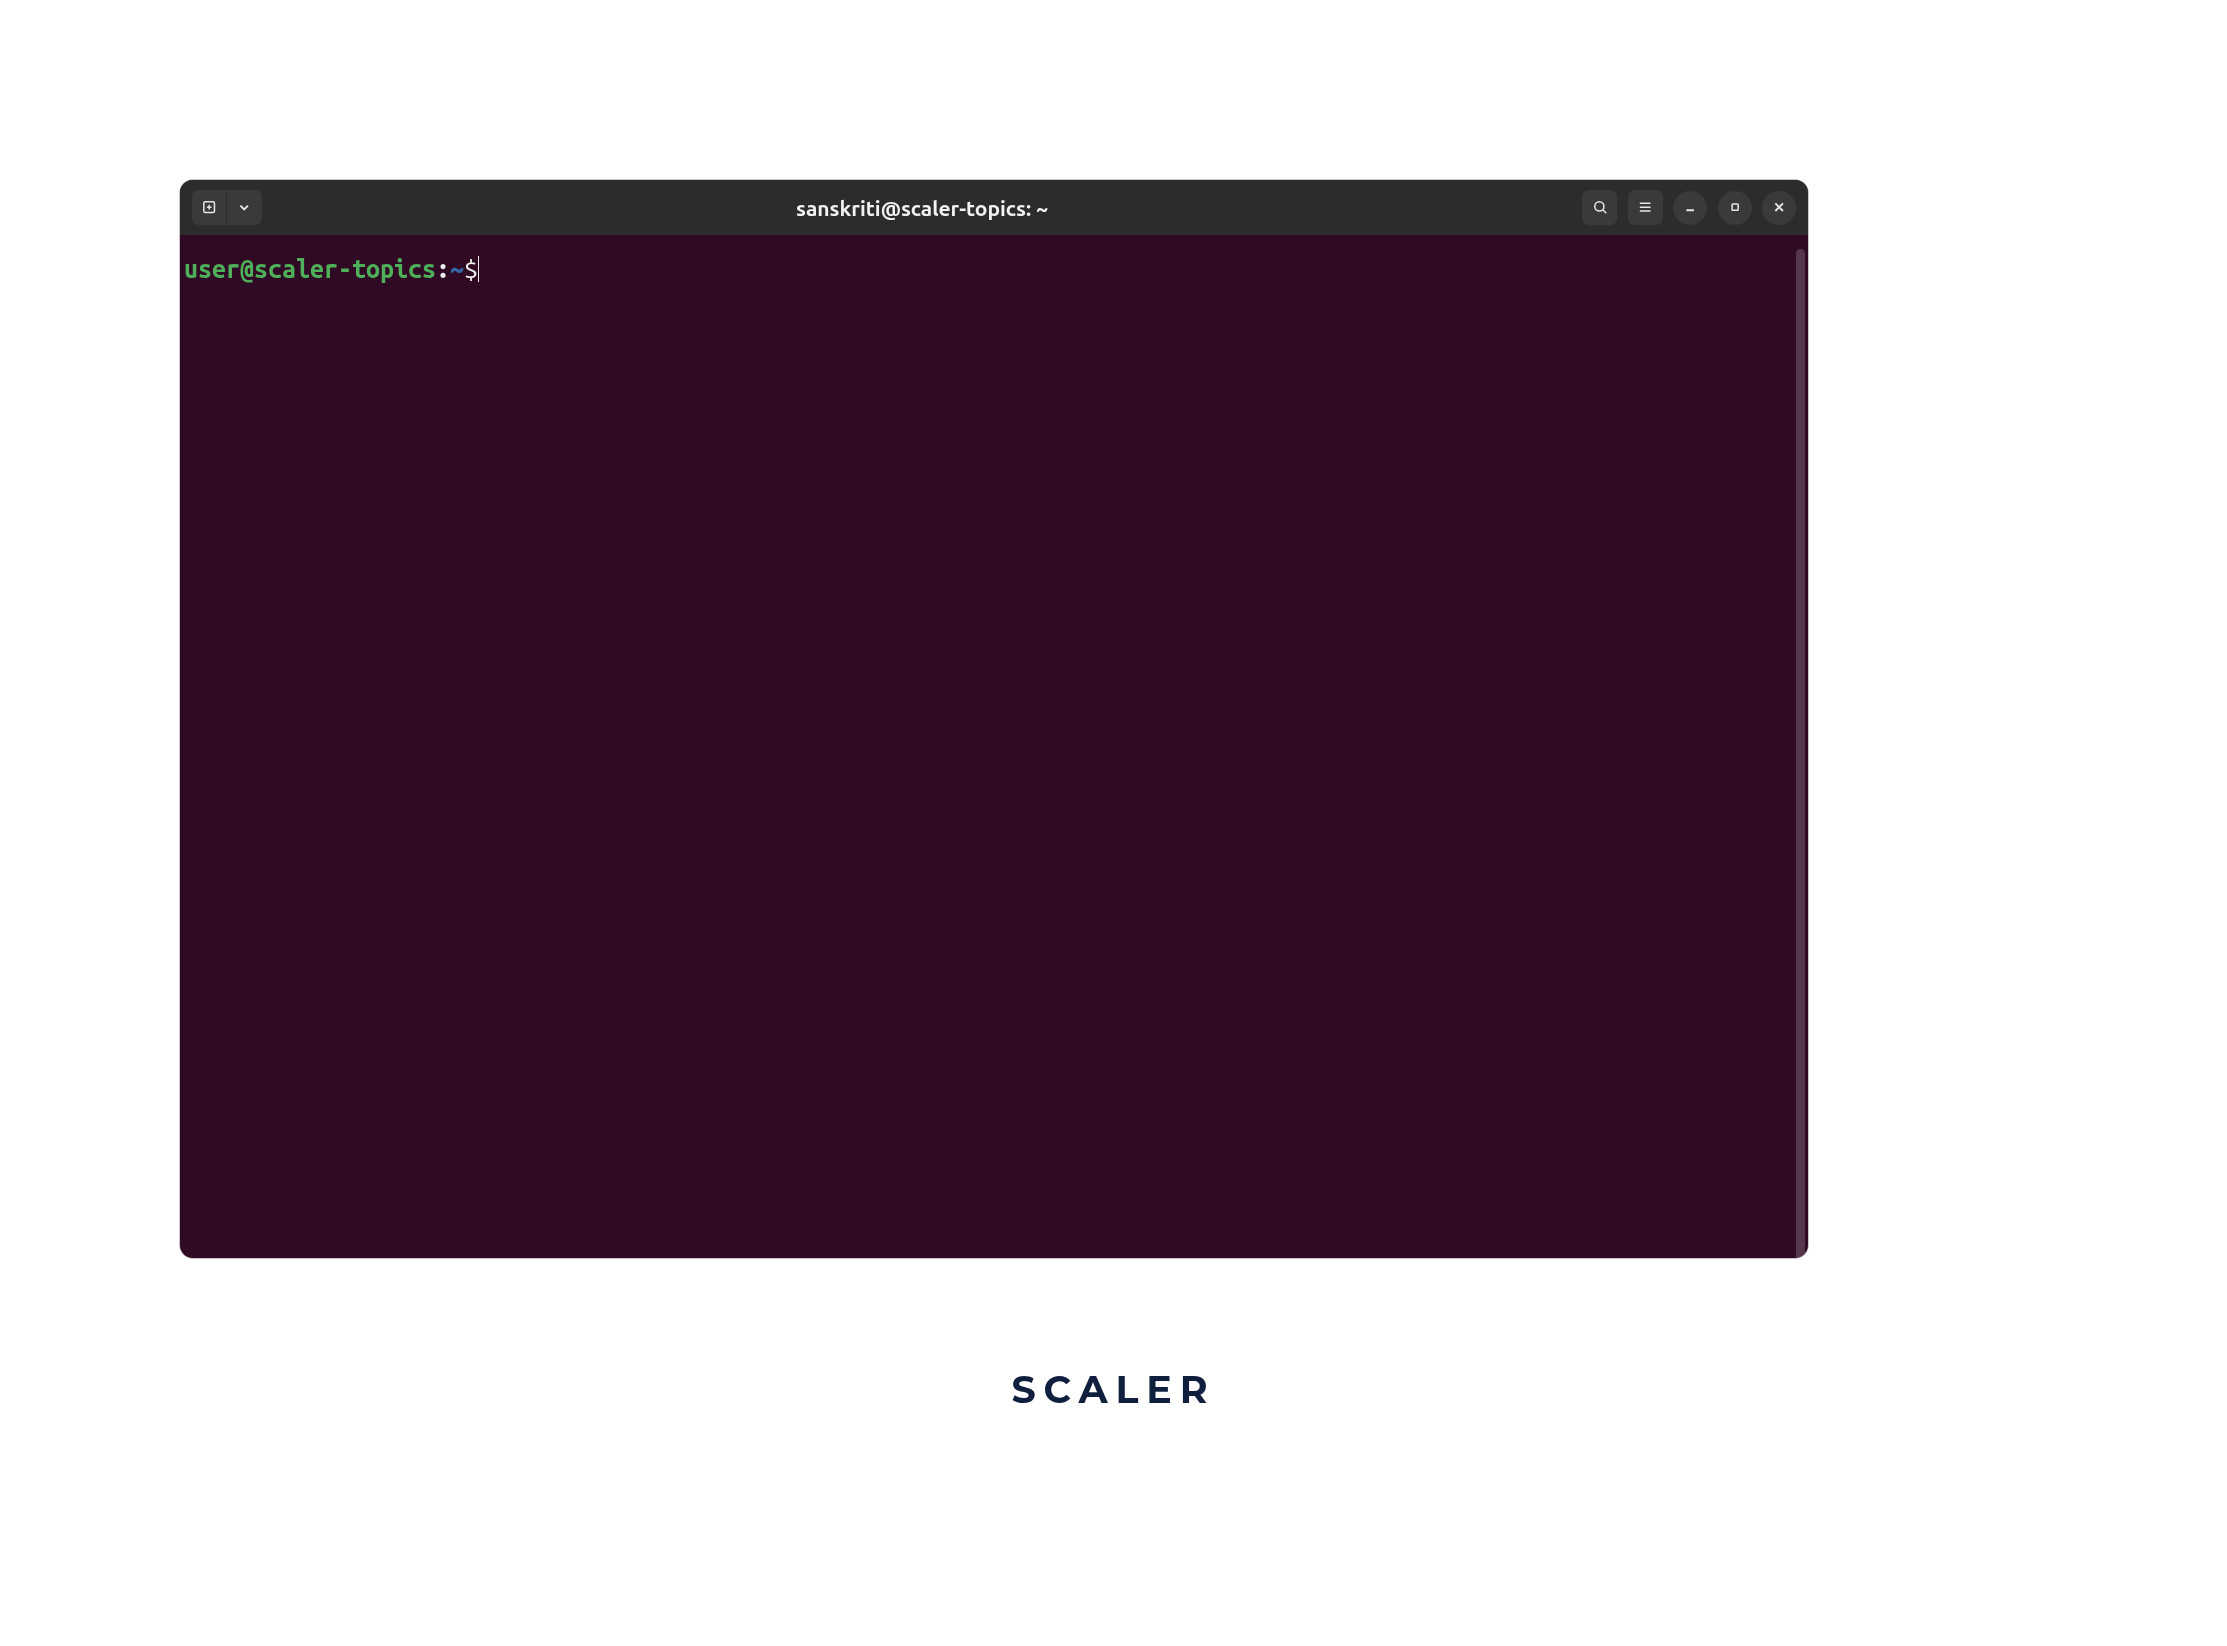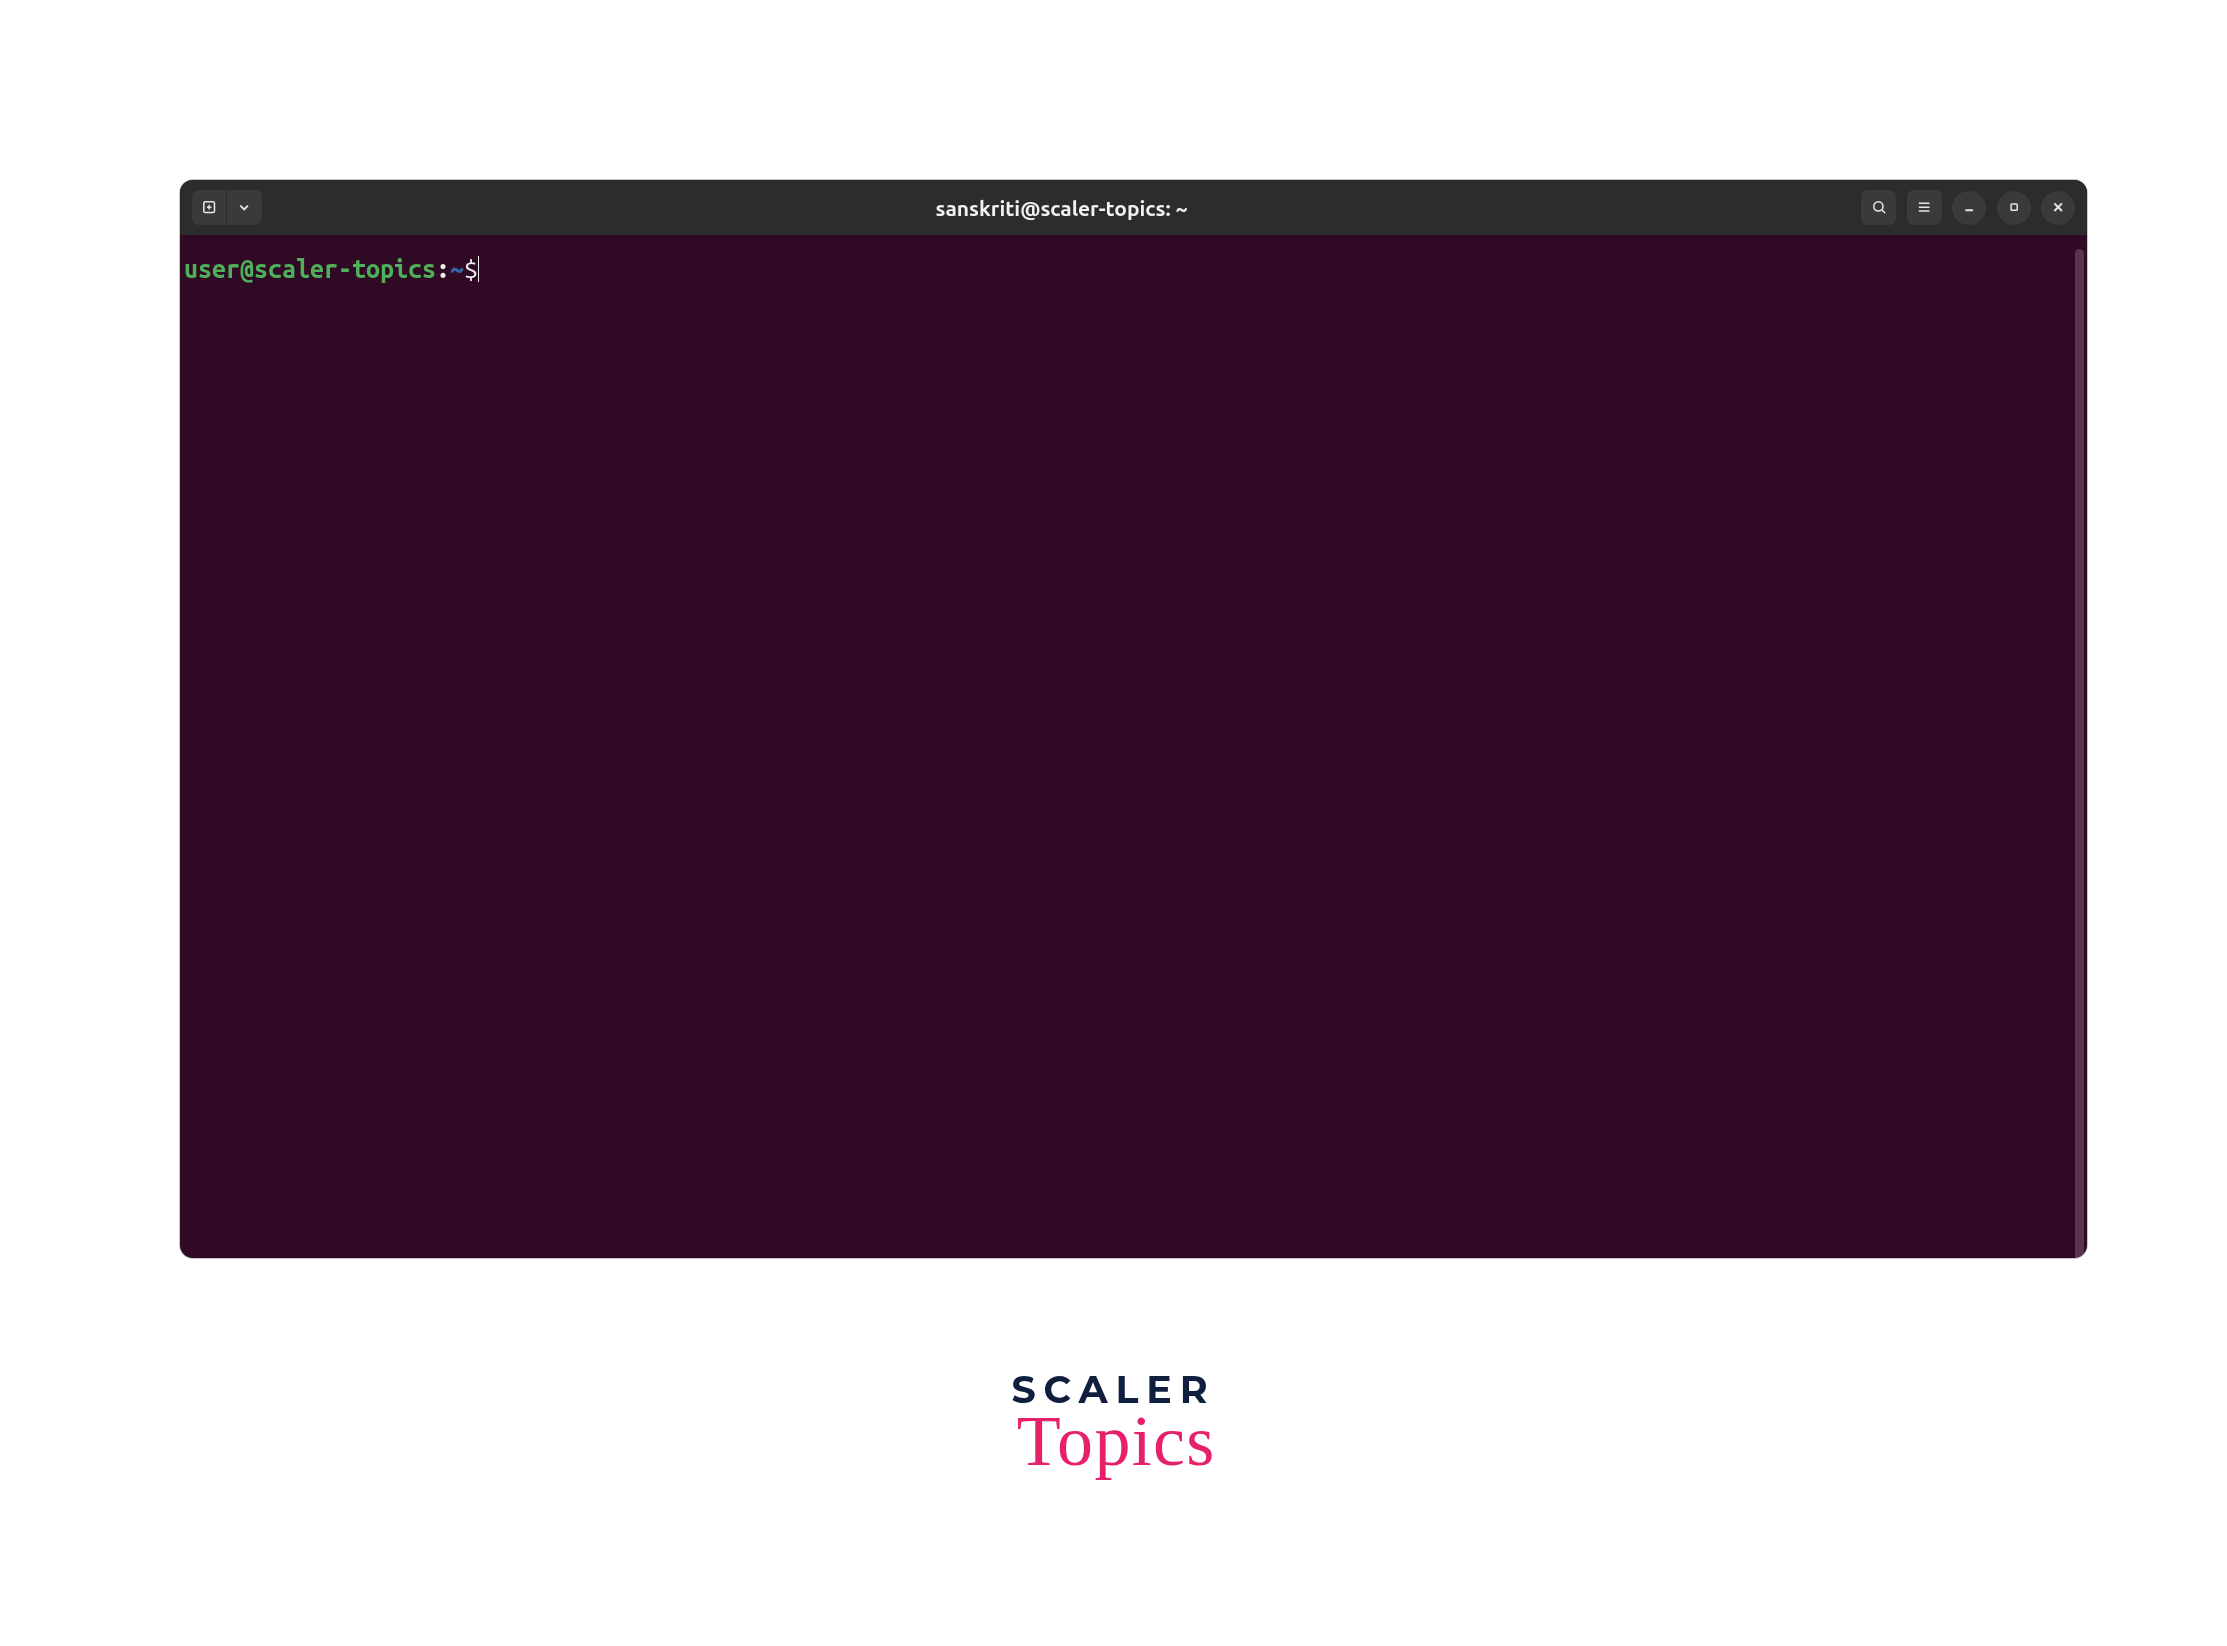--- a/index.html
+++ b/index.html
@@ -7,21 +7,21 @@
       width: 2227px;
       height: 1647px;
       background: #ffffff;
       position: relative;
       font-family: "Ubuntu", "Segoe UI", sans-serif;
     }
     .terminal-window {
       position: absolute;
       top: 180px;
       left: 180px;
-      width: 1907px;
+      width: 1628px;
       height: 1078px;
       background: #300a24;
       border-radius: 13px;
       overflow: hidden;
       box-shadow: 0 0 0 0.7px rgba(0,0,0,0.3);
     }
     .titlebar {
       height: 55px;
       background: #2c2c2c;
       display: flex;
@@ -197,15 +197,14 @@
       <span class="prompt-user">user@scaler-topics</span><span class="prompt-colon">:</span><span class="prompt-path">~</span><span class="prompt-sym">$</span><span class="cursor"></span>
     </div>
     <div class="scrollbar-track">
       <div class="scrollbar-thumb"></div>
     </div>
   </div>
 </div>
 
 <div class="logo">
   <div class="logo-top">SCALER</div>
-  <div class="logo-bottom">Topics</div>
 </div>
 
 
 </body></html>

